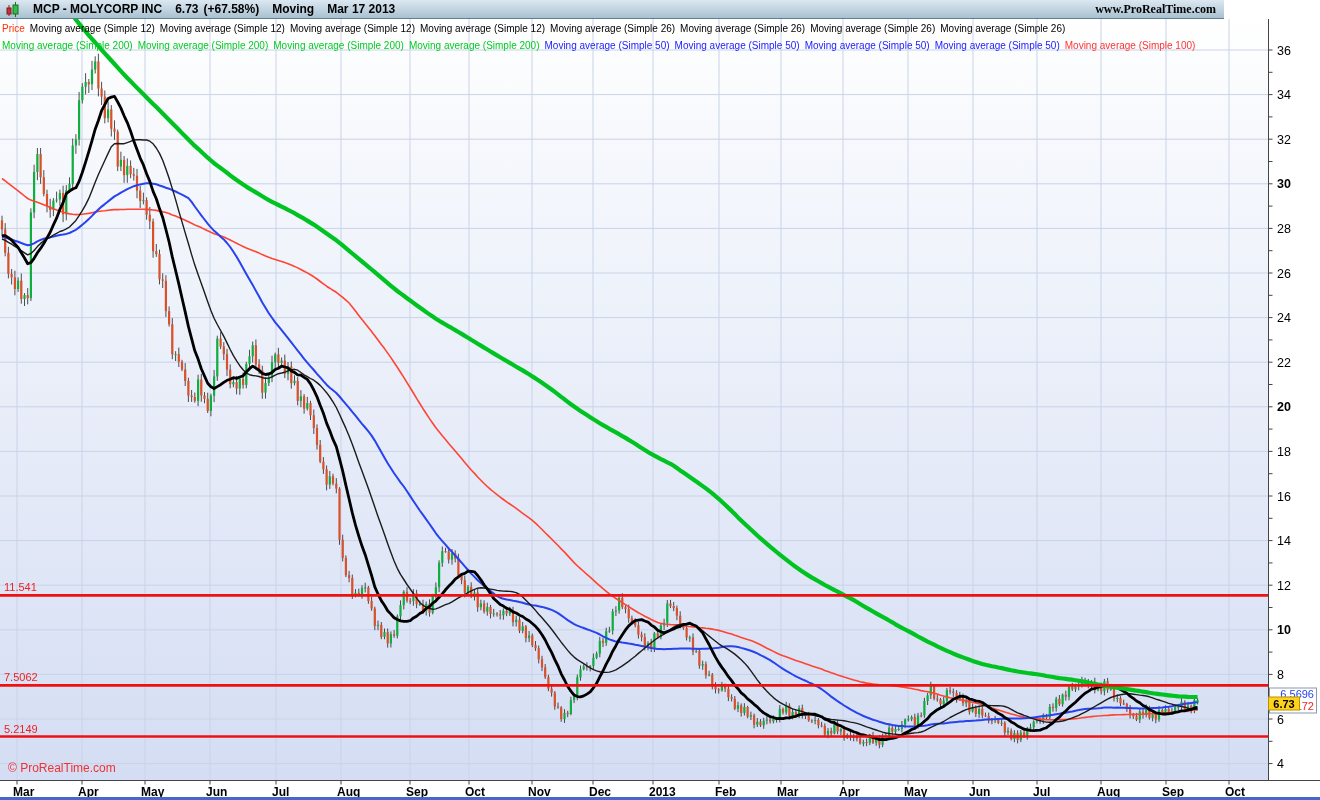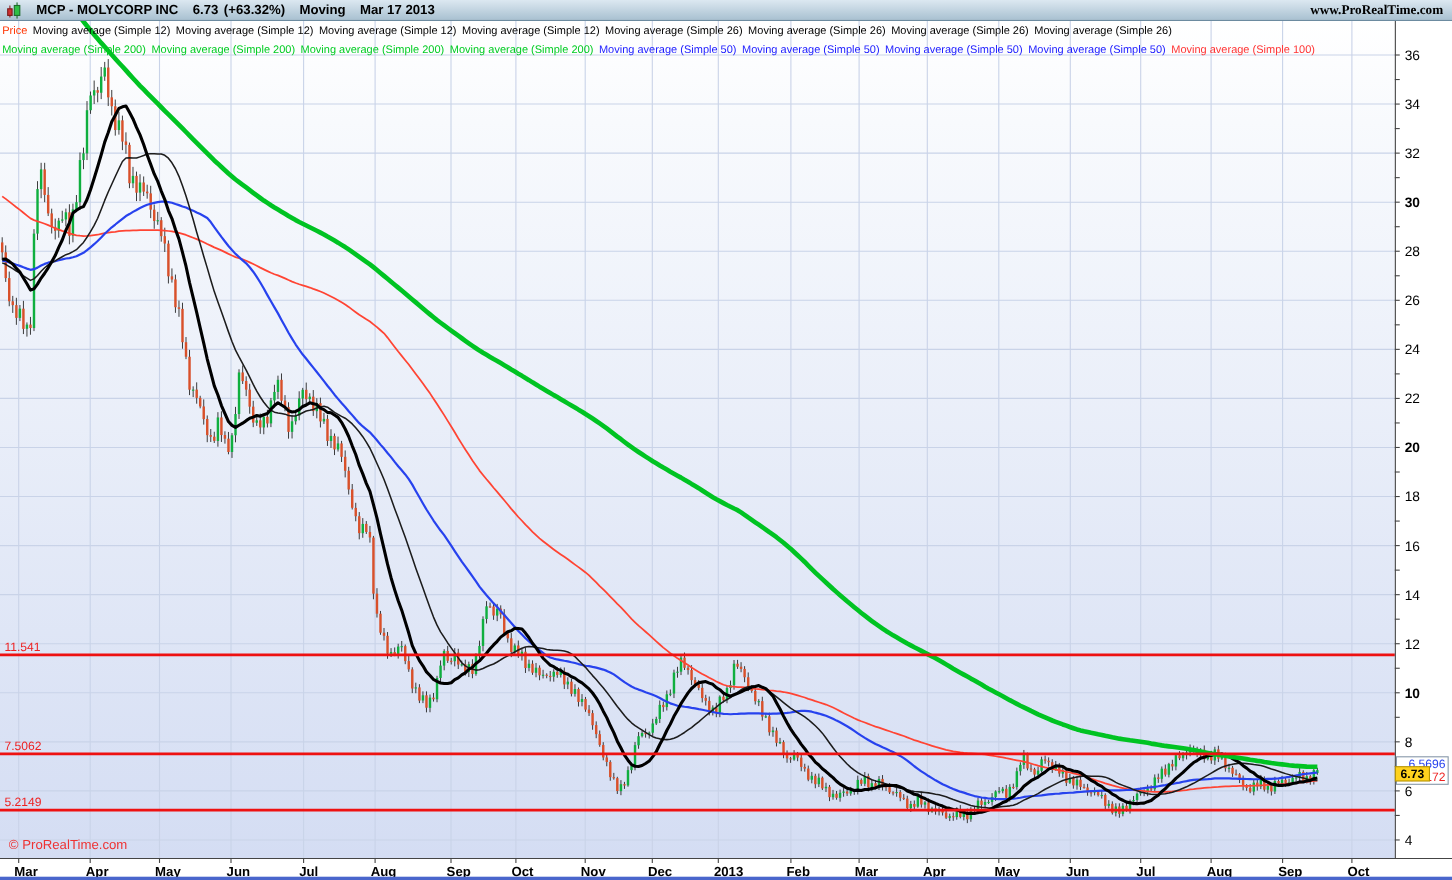--- a/index.html
+++ b/index.html
@@ -1,18 +1,18 @@
 <!DOCTYPE html>
 <html><head>
 <meta charset="utf-8">
 <style>
   html,body{margin:0;padding:0;background:#eef1f5;}
   #app{position:relative;width:1320px;height:800px;background:#ffffff;overflow:hidden;
        font-family:"Liberation Sans","DejaVu Sans",sans-serif;}
-  #titlebar{position:absolute;top:0;left:0;width:1320px;height:19px;
+  #titlebar{position:absolute;top:0;left:0;width:1224px;height:19px;
     background:linear-gradient(#dce8f1,#a9c1d1);border-bottom:1px solid #5c7f96;
     display:flex;align-items:center;font-size:12px;font-weight:bold;color:#000;box-sizing:border-box;}
   #titlebar .tgroup{display:flex;align-items:center;gap:13px;padding-left:4px;}
   #titlebar .pgroup{display:flex;align-items:center;gap:5px;}
   #titlebar .spacer{flex:1;}
   #titlebar .site{padding-right:8px;font-family:Liberation Serif, serif;}
   .candle-ico{display:inline-block;width:14px;height:15px;margin-left:2px;}
   #row1,#row2{position:absolute;left:2px;width:1260px;font-size:10px;line-height:16px;
     white-space:nowrap;overflow:hidden;}
   #row1{top:21px;} #row2{top:38px;}
@@ -950,21 +950,21 @@
         <svg width="14" height="15" viewBox="0 0 14 15">
           <line x1="3" y1="3" x2="3" y2="14" stroke="#8a2020" stroke-width="1"></line>
           <rect x="1" y="6" width="4" height="6" fill="#d03030" stroke="#7a1a1a" stroke-width="1"></rect>
           <line x1="9.5" y1="0" x2="9.5" y2="15" stroke="#1d6b2a" stroke-width="1"></line>
           <rect x="7" y="3" width="5" height="9" fill="#2fbf45" stroke="#1d6b2a" stroke-width="1"></rect>
         </svg>
       </span>
       <span>MCP - MOLYCORP INC</span>
       <span class="pgroup">
         <span>6.73</span>
-        <span>(+63.32%)</span>
+        <span>(+67.58%)</span>
       </span>
       <span>Moving</span>
       <span>Mar 17 2013</span>
     </div>
     <span class="spacer"></span>
     <span class="site">www.ProRealTime.com</span>
   </div>
 
   <div id="row1"><span style="color: rgb(255, 51, 0);">Price</span><span style="color: rgb(0, 0, 0);">Moving average (Simple 12)</span><span style="color: rgb(0, 0, 0);">Moving average (Simple 12)</span><span style="color: rgb(0, 0, 0);">Moving average (Simple 12)</span><span style="color: rgb(0, 0, 0);">Moving average (Simple 12)</span><span style="color: rgb(0, 0, 0);">Moving average (Simple 26)</span><span style="color: rgb(0, 0, 0);">Moving average (Simple 26)</span><span style="color: rgb(0, 0, 0);">Moving average (Simple 26)</span><span style="color: rgb(0, 0, 0);">Moving average (Simple 26)</span></div>
   <div id="row2"><span style="color: rgb(0, 204, 34);">Moving average (Simple 200)</span><span style="color: rgb(0, 204, 34);">Moving average (Simple 200)</span><span style="color: rgb(0, 204, 34);">Moving average (Simple 200)</span><span style="color: rgb(0, 204, 34);">Moving average (Simple 200)</span><span style="color: rgb(26, 26, 255);">Moving average (Simple 50)</span><span style="color: rgb(26, 26, 255);">Moving average (Simple 50)</span><span style="color: rgb(26, 26, 255);">Moving average (Simple 50)</span><span style="color: rgb(26, 26, 255);">Moving average (Simple 50)</span><span style="color: rgb(255, 51, 51);">Moving average (Simple 100)</span></div>

